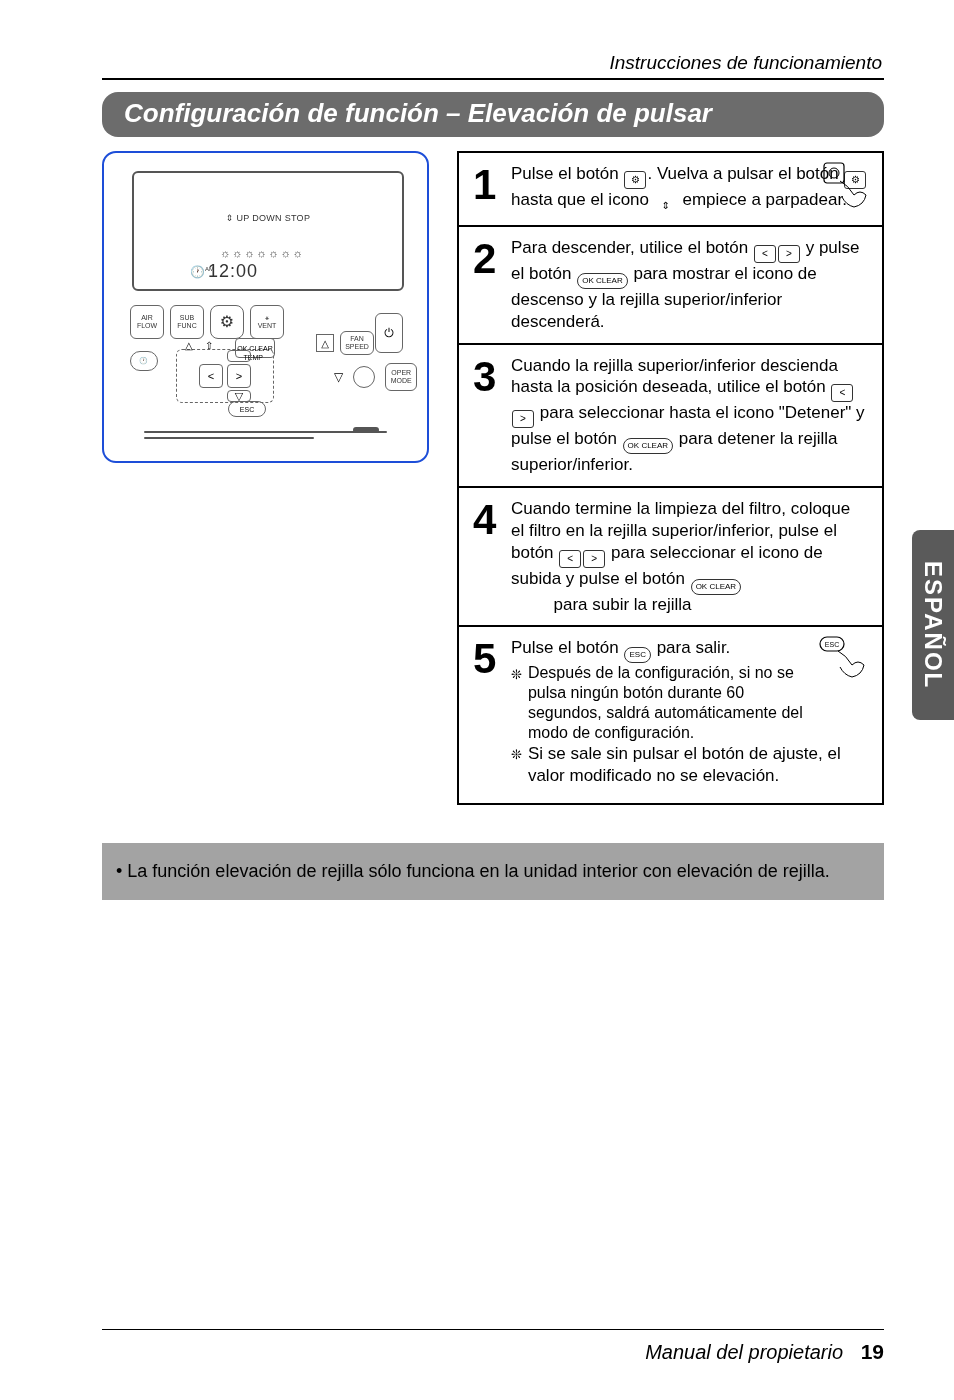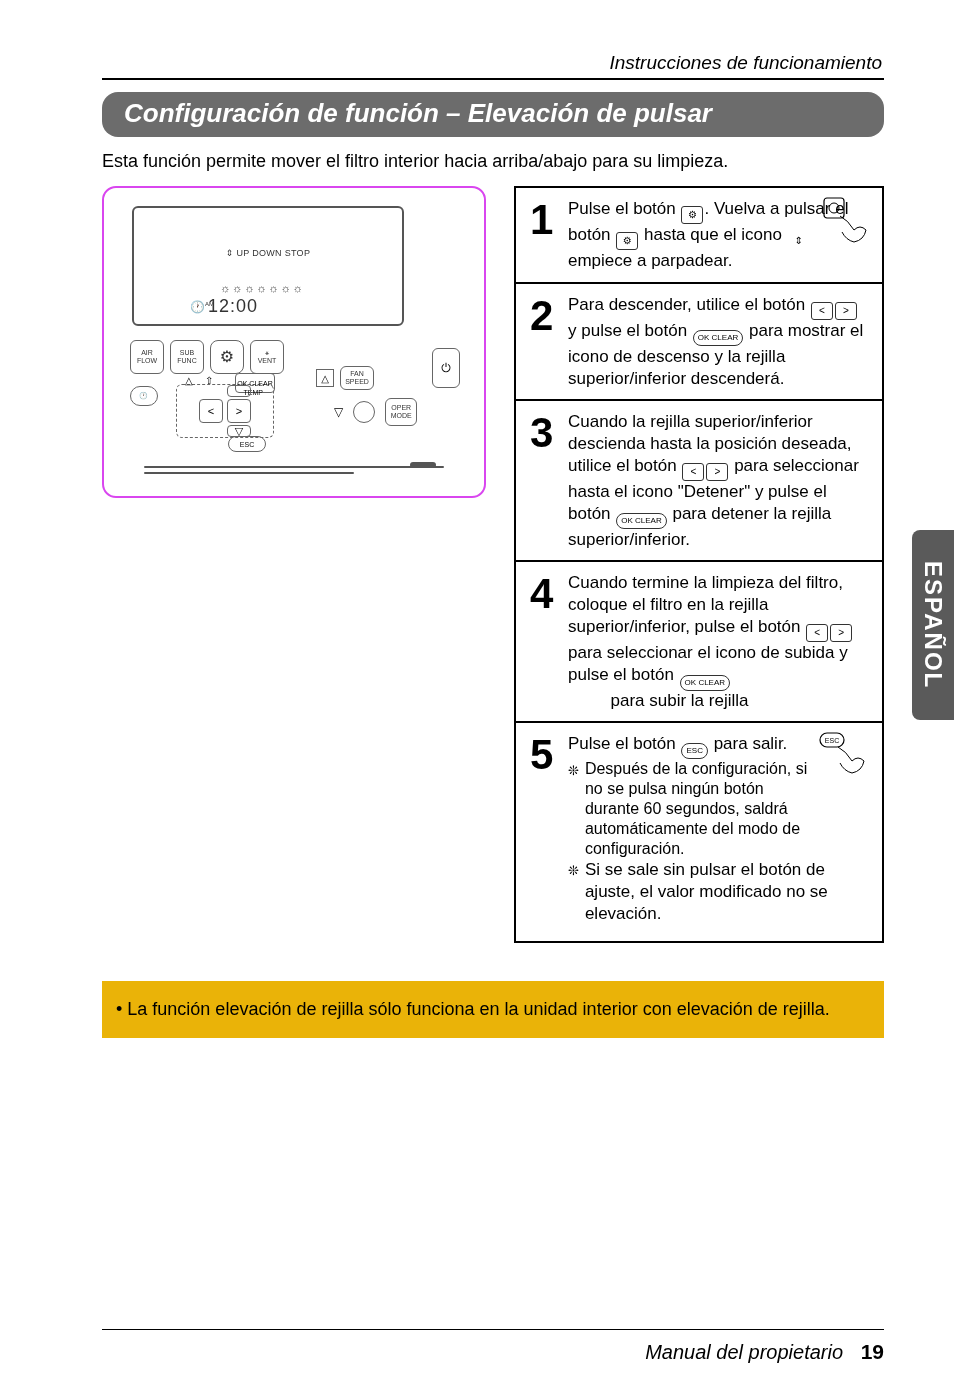--- a/index.html
+++ b/index.html
@@ -41,24 +41,24 @@
   }
   .intro {
     font-size: 18px;
     margin-bottom: 14px;
   }
   .content-row {
     display: flex;
     gap: 28px;
   }
   .remote-box {
-    width: 384px;
+    width: 327px;
     height: 312px;
     background: #fff;
-    border: 2px solid #d946ef;
+    border: 2px solid #1d4ed8;
     border-radius: 14px;
     position: relative;
     flex-shrink: 0;
     overflow: hidden;
   }
   .lcd {
     position: absolute;
     left: 28px; top: 18px;
     width: 272px; height: 120px;
     border: 2px solid #555;
@@ -209,21 +209,21 @@
     position: absolute;
     right: 10px; top: 8px;
     width: 50px; height: 50px;
   }
   .hand-icon-5 {
     position: absolute;
     right: 14px; top: 8px;
     width: 50px; height: 50px;
   }
   .note-box {
-    background: #eab308;
+    background: #a3a3a3;
     padding: 18px 14px;
     margin-top: 38px;
     font-size: 18px;
   }
   .spacer { flex: 1; }
   .footer-rule {
     border: none;
     border-top: 1.5px solid #000;
     margin-bottom: 10px;
   }
@@ -262,21 +262,20 @@
   .snow { font-size:13px; line-height:1.5; padding-top:2px; }
 </style>
 </head>
 <body>
 
 <div class="page">
   <div class="header-caption">Instrucciones de funcionamiento</div>
   <hr class="header-rule">
 
   <div class="title-bar">Configuración de función – Elevación de pulsar</div>
-  <div class="intro">Esta función permite mover el filtro interior hacia arriba/abajo para su limpieza.</div>
 
   <div class="content-row">
 
     <div class="remote-box">
       <div class="lcd">
         <div class="lcd-top">⇕ UP DOWN STOP</div>
         <div class="lcd-icons">☼☼☼☼☼☼☼</div>
         <div class="lcd-clock">🕐<sup style="font-size:6px">AM</sup></div>
         <div class="lcd-time">12:00</div>
       </div>

